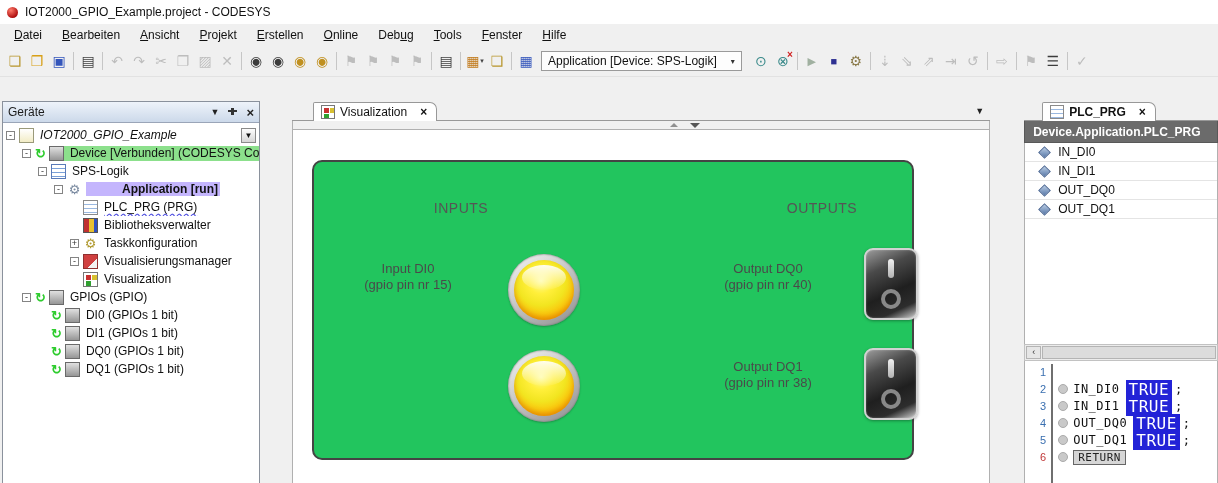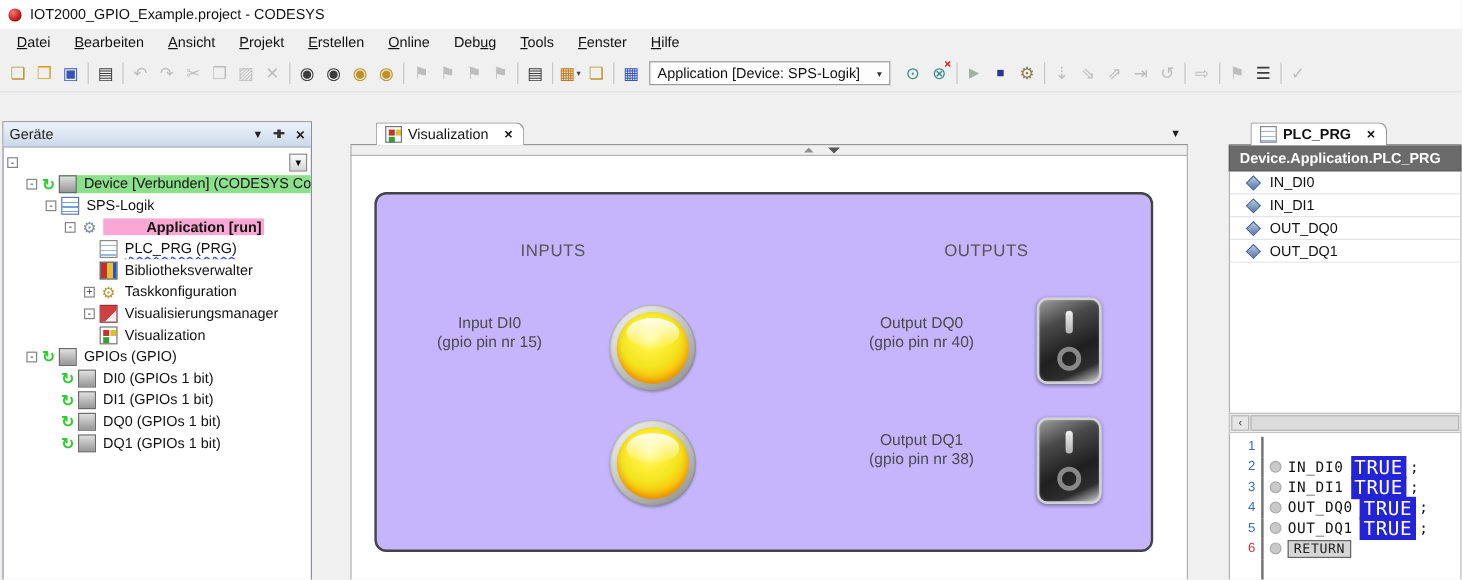--- a/index.html
+++ b/index.html
@@ -50,21 +50,21 @@
   .tree { padding-top:3px; overflow:hidden; }
   .tree-row { height:18px; display:flex; align-items:center; font-size:12px; white-space:nowrap; overflow:hidden; }
   .d0{padding-left:3px;} .d1{padding-left:19px;} .d2{padding-left:35px;} .d3{padding-left:51px;} .d4{padding-left:67px;} .d5{padding-left:83px;}
   .exp { width:9px; height:9px; flex:none; border:1px solid #848484; background:#fff; font-size:9px; line-height:7px; text-align:center; color:#333; margin-right:4px; }
   .exp.hid { visibility:hidden; }
   .sync { color:#2ecc2e; font-weight:bold; font-size:13px; margin-right:3px; flex:none; line-height:1; }
   .ticon { width:15px; height:15px; margin-right:4px; flex:none; }
   .grp { display:flex; align-items:center; min-width:0; }
   .grp.hl { background:#8ce08c; }
   .tlabel { padding:0 2px; }
-  .tlabel.hl { background:#f9a8d4;padding-left:36px; }
+  .tlabel.hl { background:#c4b5fd;padding-left:36px; }
   .b { font-weight:bold; } .it { font-style:italic; }
   .sq { text-decoration:underline; text-decoration-style:wavy; text-decoration-color:#5050e0; text-underline-offset:2px; }
   .tree-combo { margin-left:auto; margin-right:3px; width:15px; height:15px; flex:none; border:1px solid #8a8a8a; background:linear-gradient(#fdfdfd,#d6d6d6); font-size:8px; display:flex; align-items:center; justify-content:center; }
 
   
   .ic-project { background:linear-gradient(#ffffff,#f2ecc6); border:1px solid #9a9a7a; }
   .ic-device { background:linear-gradient(#e0e0e0,#969696); border:1px solid #6a6a6a; }
   .ic-plclogic { background:repeating-linear-gradient(#ffffff 0 3px, #7aa0d8 3px 4px); border:1px solid #5a7ab8; }
   .ic-app { display:flex; align-items:center; justify-content:center; }
   .ic-app::before { content:"⚙"; font-size:13px; color:#7a8aa0; line-height:1; }
@@ -86,21 +86,21 @@
   .tab { display:flex; align-items:center; gap:5px; background:#fff; border:1px solid #989898; border-bottom:none; border-radius:2px 7px 0 0; padding:1px 9px 2px 7px; font-size:12px; height:19px; margin-bottom:-1px; }
   .tab .ticon { margin-right:0; width:14px; height:14px; }
   .tab-close { font-weight:bold; font-size:12px; margin-left:8px; line-height:1; }
   .tab-dd { position:absolute; right:6px; bottom:4px; font-size:9px; color:#222; }
   .ctab { margin-left:21px; }
   .strip { height:9px; flex:none; background:#f0f0f0; border:1px solid #b0b0b0; border-top:none; display:flex; align-items:center; gap:12px; padding-left:54%; }
   .strip-up { width:0; height:0; border-left:4px solid transparent; border-right:4px solid transparent; border-bottom:4px solid #909090; }
   .strip-down { width:0; height:0; border-left:5px solid transparent; border-right:5px solid transparent; border-top:5px solid #555; }
   .editor { flex:1; background:#fff; border:1px solid #b0b0b0; border-top:none; position:relative; }
 
-  .viz-panel { position:absolute; left:19px; top:30px; width:649px; height:300px; border:2px solid #444; border-radius:10px; background:#c4b5fd; }
+  .viz-panel { position:absolute; left:19px; top:30px; width:602px; height:300px; border:2px solid #444; border-radius:10px; background:#22c55e; }
   .viz-h { position:absolute; width:160px; text-align:center; font-size:14px; color:#555; letter-spacing:0.5px; }
   .vh-in { left:67px; top:38px; } .vh-out { left:428px; top:38px; }
   .viz-label { position:absolute; width:170px; text-align:center; font-size:13px; color:#4a4a4a; line-height:16px; }
   .lbl-i0 { left:9px; top:99px; } .lbl-o0 { left:369px; top:99px; }
   .lbl-i1 { left:9px; top:197px; } .lbl-o1 { left:369px; top:197px; }
 
   .lamp { position:absolute; width:72px; height:72px; border-radius:50%; background:linear-gradient(145deg,#f7f7f7,#8d8d8d); box-shadow:inset 0 0 2px #666, 0 1px 2px rgba(0,0,0,.25); }
   .lamp::before { content:""; position:absolute; inset:6px; border-radius:50%;
     background:radial-gradient(circle at 45% 35%, #fffb9a 0%, #ffef3a 25%, #f2e520 48%, #ffb300 78%, #ef8a00 95%);
     box-shadow:inset 0 -3px 5px rgba(200,90,0,.45); }
@@ -350,20 +350,24 @@
           <span class="ph-dd">▼</span>
           <span class="pin"></span>
           <span class="ph-close">×</span>
         </span>
       </div>
       <div class="tree">
 
           <div class="tree-row d0">
             <span class="exp">-</span>
 
+            <span class="grp">
+              <span class="ticon ic-project"></span>
+              <span class="tlabel it">IOT2000_GPIO_Example</span>
+            </span>
             <span class="tree-combo">▼</span>
           </div>
 
           <div class="tree-row d1">
             <span class="exp">-</span>
             <span class="sync">↻</span>
             <span class="grp hl">
               <span class="ticon ic-device"></span>
               <span class="tlabel">Device [Verbunden] (CODESYS Contro</span>
             </span>

